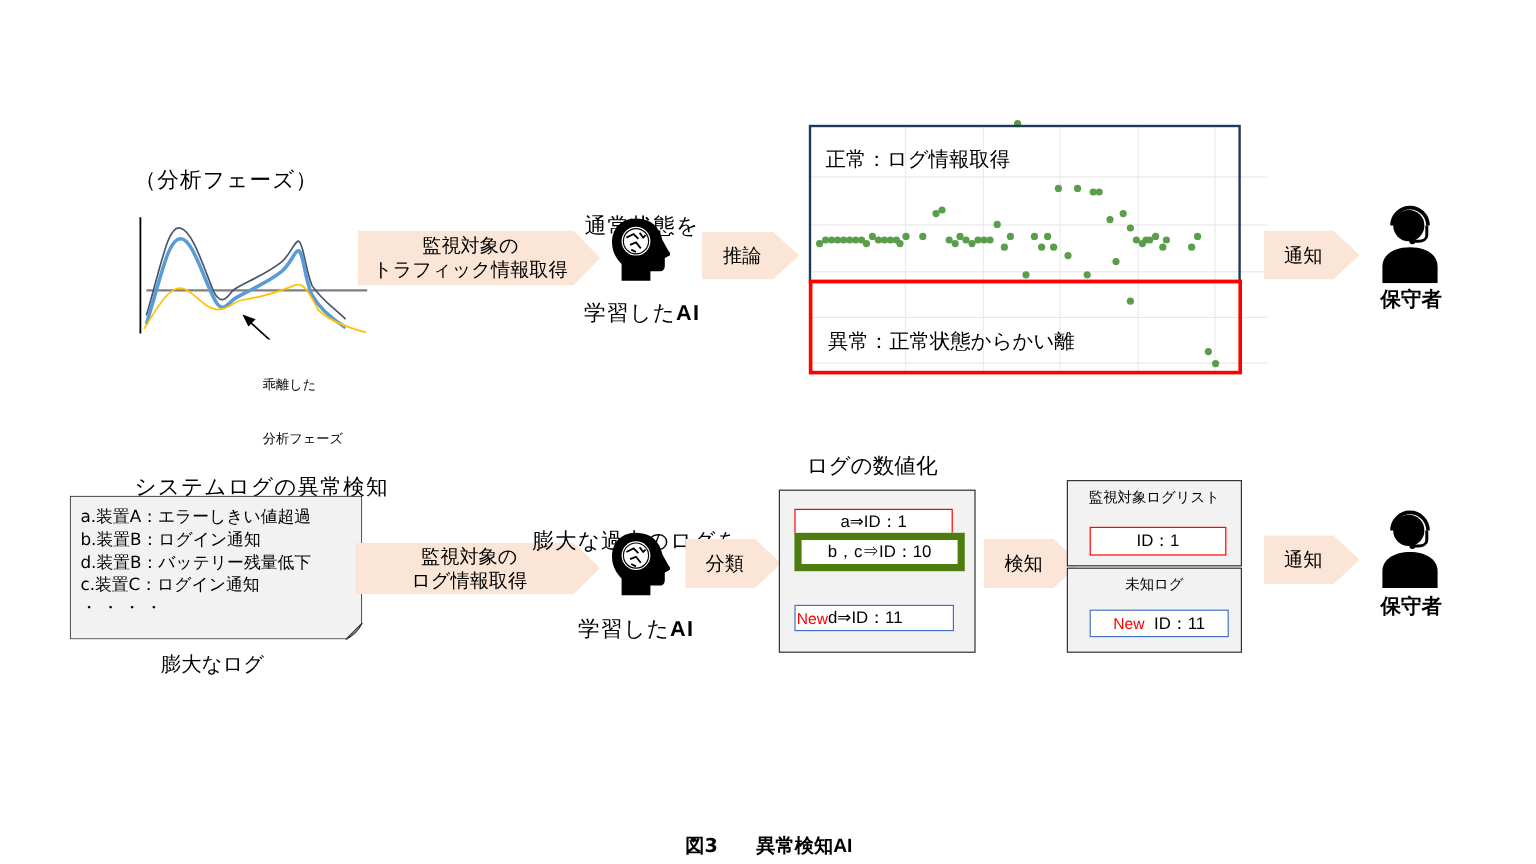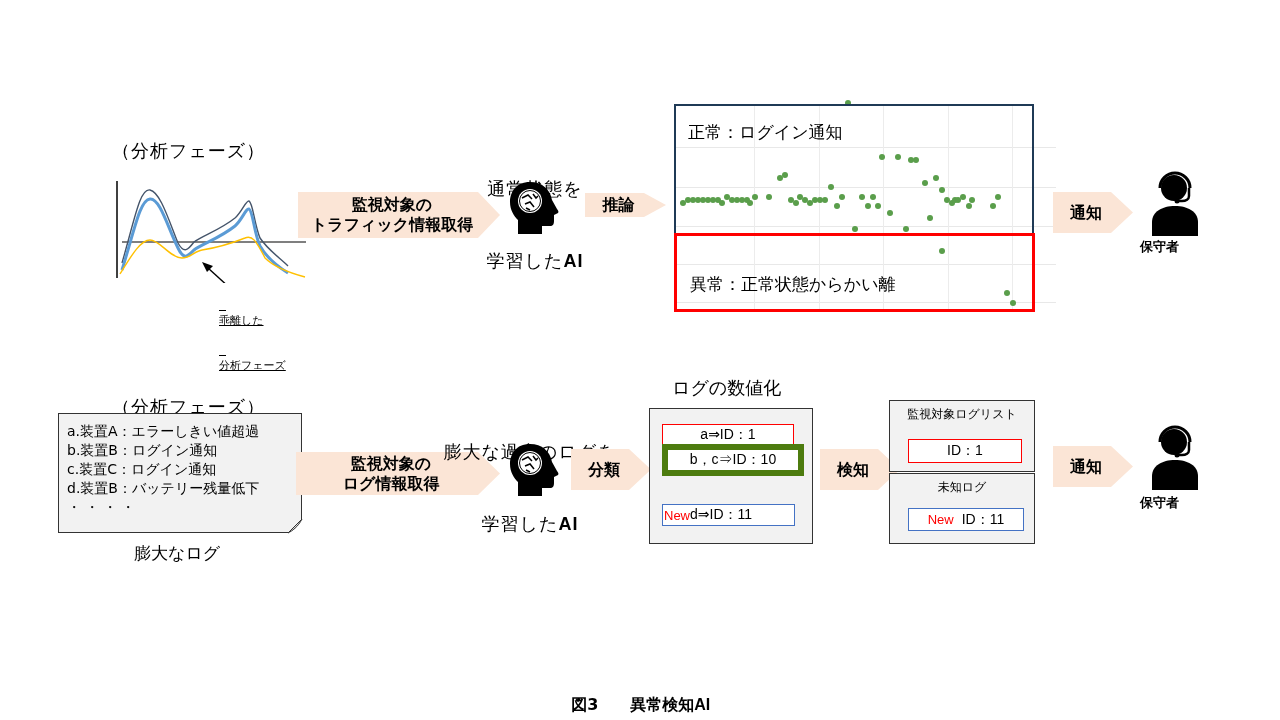--- a/index.html
+++ b/index.html
@@ -5,28 +5,28 @@
   html, body { margin:0; padding:0; }
   body { width:1280px; height:720px; background:#ffffff; position:relative; overflow:hidden;
          font-family:"DejaVu Sans", "Liberation Sans", sans-serif; color:#000; }
   .abs { position:absolute; }
   .title { font-size:18px; line-height:24px; white-space:pre; letter-spacing:1px; }
   .ai-label { font-size:18px; line-height:24px; text-align:center; white-space:pre; letter-spacing:1px; }
   .ai-label b { font-family:"Liberation Sans", sans-serif; }
   .arrow { background:#fbe5d6; clip-path:polygon(0 0, calc(100% - 22px) 0, 100% 50%, calc(100% - 22px) 100%, 0 100%);
            display:flex; align-items:center; justify-content:center; text-align:center;
            font-size:16px; line-height:20px; white-space:pre; }
-  .arrow span { padding-right:14px;font-weight:bold; }
+  .arrow span { padding-right:14px; }
   .chart-frame { border:2px solid #1f3a56; background:transparent; }
   .chart-frame-red { border:3px solid #ff0000; }
   .chart-label { font-size:17px; white-space:pre; }
   .gridline-h { position:absolute; left:0; right:0; height:1px; background:#e8e8e8; }
   .gridline-v { position:absolute; top:0; bottom:0; width:1px; background:#ececec; }
   .dot { position:absolute; width:6px; height:6px; border-radius:50%; background:#5a9e4b; margin:-3px 0 0 -3px; }
-  .maint-label { font-size:13px; font-weight:bold; white-space:pre; text-align:left; }
+  .maint-label { font-size:17px; font-weight:bold; white-space:pre; text-align:center; }
   .note-box { background:#f2f2f2; border:1px solid #333; font-size:14px; line-height:19px;
               clip-path:polygon(0 0,100% 0,100% calc(100% - 14px), calc(100% - 14px) 100%, 0 100%); }
   .doc-card { background:#fff; font-size:14px; display:flex; align-items:center; justify-content:center;
               font-family:"Liberation Sans", sans-serif; }
   .panel { background:#f2f2f2; border:1px solid #333; }
   .red { color:#ff0000; }
   .caption { font-size:16px; font-weight:bold; white-space:pre; }
 </style>
 </head>
 <body>
@@ -39,21 +39,21 @@
   <svg width="200" height="105" viewBox="0 0 200 105">
     <line x1="7" y1="3" x2="7" y2="100" stroke="#000" stroke-width="1.5"></line>
     <line x1="12" y1="64" x2="196" y2="64" stroke="#7f7f7f" stroke-width="2"></line>
     <path d="M12,85 C25,40 30,10 40,12 C50,14 58,40 68,65 C74,76 78,72 84,64 C92,58 110,52 125,40 C132,34 136,22 139,23 C143,25 144,45 150,60 C158,72 170,80 178,88" fill="none" stroke="#44546a" stroke-width="1.4"></path>
     <path d="M12,92 C25,50 30,22 40,21 C50,20 58,50 68,70 C74,83 78,78 84,72 C92,66 110,60 125,48 C132,42 136,30 139,31 C143,33 144,55 150,68 C158,82 170,90 178,95" fill="none" stroke="#5b9bd5" stroke-width="3"></path>
     <path d="M10,96 C20,80 30,62 40,62 C50,62 60,80 72,80 C80,80 85,73 92,72 C105,70 120,66 135,60 C142,57 146,62 155,80 C165,90 180,95 195,99" fill="none" stroke="#ffc000" stroke-width="1.4"></path>
     <line x1="120" y1="110" x2="98" y2="90" stroke="#000" stroke-width="1.4"></line>
     <polygon points="92,84 103,88 97,94" fill="#000"></polygon>
   </svg>
 </div>
-<div class="abs" style="left:219px;top:283px;font-size:11px;line-height:15px;white-space:pre;text-decoration:underline;">
+<div class="abs" style="left:219px;top:283px;font-size:11px;line-height:15px;white-space:pre;">
   <div>乖離した</div>
   <div>分析フェーズ</div>
 </div>
 
 <div class="abs arrow" style="left:298px;top:192px;width:202px;height:46px;">
   <span><div>監視対象の</div><div>トラフィック情報取得</div></span>
 </div>
 
 <div class="abs ai-label" style="left:470px;top:129px;width:130px;">
   <div>通常状態を</div>
@@ -61,21 +61,21 @@
 </div>
 <div class="abs" style="left:508px;top:180px;">
   <svg width="52" height="56" viewBox="0 0 52 56">
     <path d="M22,2 C8,2 2,12 2,22 C2,30 6,36 10,40 L10,54 L34,54 L34,46 L42,46 C45,46 46,44 46,41 L46,35 L50,33 C51,32 50,30 49,29 L44,20 C42,9 34,2 22,2 Z" fill="#000"></path>
     <circle cx="22" cy="21" r="12" fill="#fff"></circle>
     <circle cx="22" cy="21" r="10.5" fill="none" stroke="#000" stroke-width="1"></circle>
     <path d="M14,18 L20,15 L24,19 M17,24 L22,22 L26,27 M25,14 L28,18 L30,16 M18,28 L22,30" fill="none" stroke="#000" stroke-width="1.5"></path>
   </svg>
 </div>
 
-<div class="abs arrow" style="left:585px;top:193px;width:81px;height:24px;">
+<div class="abs arrow" style="left:585px;top:193px;width:81px;height:40px;">
   <span>推論</span>
 </div>
 
 <div class="abs" style="left:676px;top:106px;width:380px;height:204px;" id="scatter">
   <div class="gridline-h" style="top:41px;"></div>
   <div class="gridline-h" style="top:81px;"></div>
   <div class="gridline-h" style="top:120px;"></div>
   <div class="gridline-h" style="top:158px;"></div>
   <div class="gridline-h" style="top:196px;"></div>
   <div class="gridline-v" style="left:78px;"></div>
@@ -139,47 +139,48 @@
     <div class="dot" style="left: 969px; top: 206px; background: rgb(90, 158, 75);"></div>
     <div class="dot" style="left: 972px; top: 200px; background: rgb(90, 158, 75);"></div>
     <div class="dot" style="left: 993px; top: 206px; background: rgb(90, 158, 75);"></div>
     <div class="dot" style="left: 998px; top: 197px; background: rgb(90, 158, 75);"></div>
     <div class="dot" style="left: 942px; top: 251px; background: rgb(90, 158, 75);"></div>
     <div class="dot" style="left: 1007px; top: 293px; background: rgb(90, 158, 75);"></div>
     <div class="dot" style="left: 1013px; top: 303px; background: rgb(90, 158, 75);"></div>
   </div>
 
 <div class="abs chart-frame" style="left:674px;top:104px;width:356px;height:128px;"></div>
-<div class="abs chart-label" style="left:688px;top:121px;">正常：ログイン通知</div>
+<div class="abs chart-label" style="left:688px;top:121px;">正常：ログ情報取得</div>
 <div class="abs chart-frame-red" style="left:674px;top:233px;width:355px;height:73px;"></div>
 <div class="abs chart-label" style="left:690px;top:273px;">異常：正常状態からかい離</div>
 
 <div class="abs arrow" style="left:1053px;top:192px;width:80px;height:41px;">
   <span>通知</span>
 </div>
 <div class="abs" style="left:1148px;top:166px;">
   <svg width="55" height="70" viewBox="0 0 55 70">
     <circle cx="26" cy="22" r="13" fill="#000"></circle>
     <path d="M12,22 A15,15 0 0 1 42,22" fill="none" stroke="#000" stroke-width="3"></path>
     <path d="M41,22 L41,30 C41,33 38,35 34,35 L30,35" fill="none" stroke="#000" stroke-width="2.5"></path>
     <circle cx="29" cy="35" r="2.5" fill="#000"></circle>
     <path d="M4,70 L4,56 C4,46 14,40 27,40 C40,40 50,46 50,56 L50,70 Z" fill="#000"></path>
   </svg>
 </div>
 <div class="abs maint-label" style="left:1140px;top:238px;width:72px;">保守者</div>
 
 <div class="abs title" style="left:112px;top:347px;">
+  <div>システムログの異常検知</div>
   <div>（分析フェーズ）</div>
 </div>
 
 <div class="abs note-box" style="left:58px;top:413px;width:244px;height:120px;padding:8px 0 0 8px;box-sizing:border-box;">
   <div>a.装置A：エラーしきい値超過</div>
   <div>b.装置B：ログイン通知</div>
+  <div>d.装置B：バッテリー残量低下</div>
   <div>c.装置C：ログイン通知</div>
-  <div>d.装置B：バッテリー残量低下</div>
   <div style="letter-spacing:4px;">・・・・</div>
 </div>
 <svg class="abs" style="left:288px;top:519px;" width="15" height="15">
     <path d="M14,0 L0,14 C4,12 10,8 14,0 Z" fill="#d9d9d9" stroke="#333" stroke-width="1"></path>
   </svg>
 <div class="abs" style="left:134px;top:542px;font-size:17px;">膨大なログ</div>
 
 <div class="abs arrow" style="left:296px;top:452px;width:204px;height:43px;">
   <span><div>監視対象の</div><div>ログ情報取得</div></span>
 </div>

